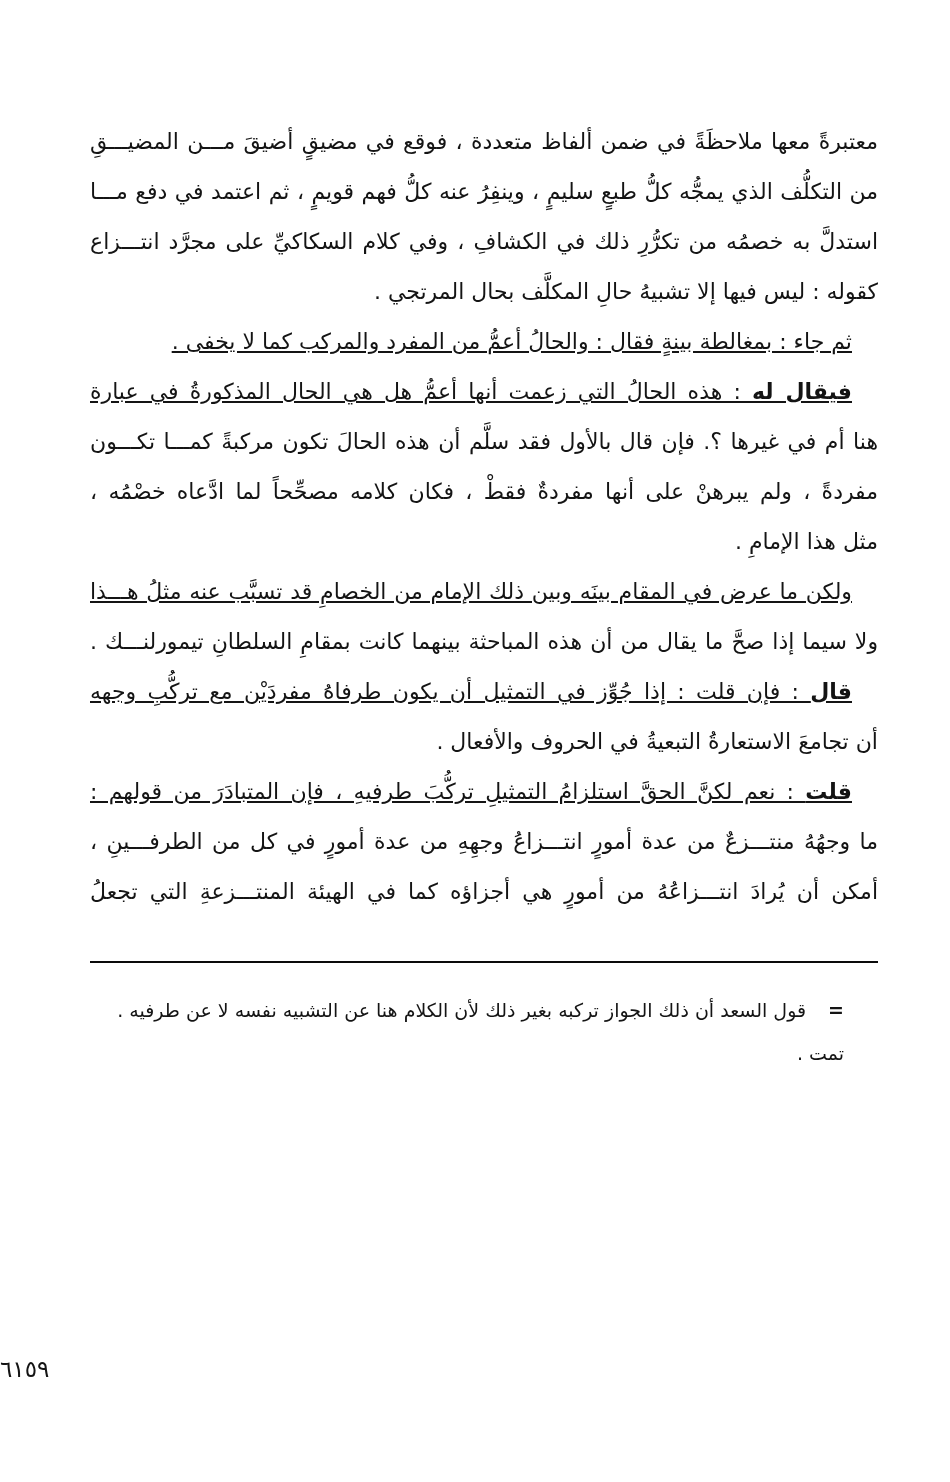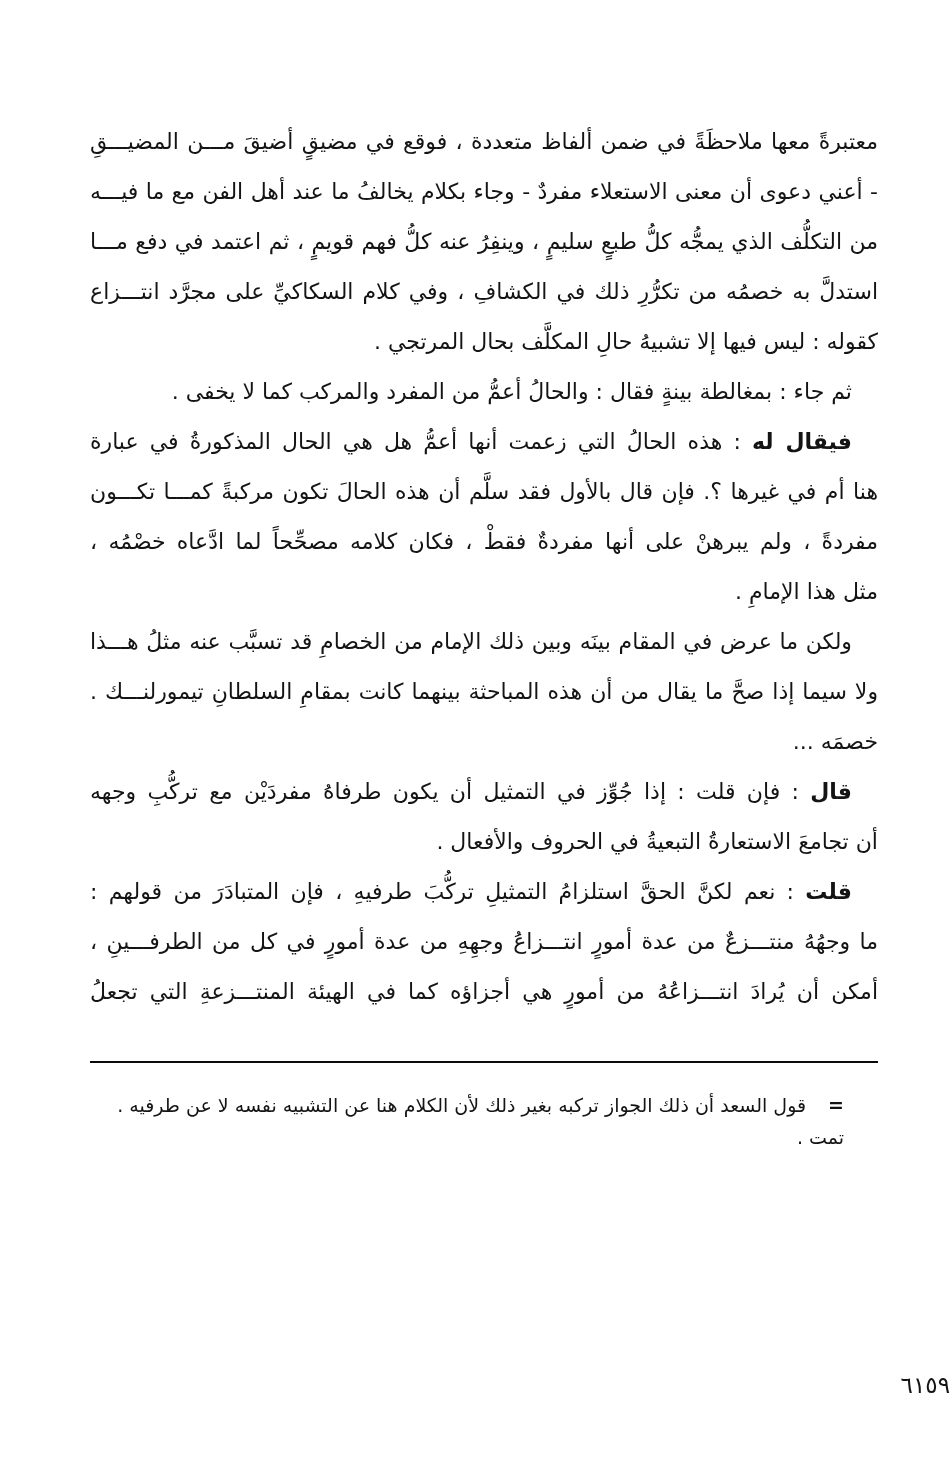--- a/index.html
+++ b/index.html
@@ -32,76 +32,74 @@
     text-align: justify;
     text-align-last: justify;
     text-justify: inter-word;
     white-space: normal;
   }
   .line.end {
     text-align-last: right;
   }
   .line.indent {
     padding-right: 26px;
+    text-decoration: underline;
   }
   .lead {
     font-weight: bold;
     margin-top: 32px;
   }
   .footnote-rule {
     margin-top: 44px;
     width: 100%;
     height: 0;
     border-top: 2px solid #0a0a0a;
   }
   .footnote {
     direction: rtl;
     margin-top: 26px;
     padding-right: 34px;
     font-size: 19px;
-    line-height: 32px;
+    line-height: 43px;
     text-align: right;
   }
   .fn-marker {
     display: inline-block;
     margin-left: 22px;
     font-weight: bold;
   }
   .page-number {
     position: absolute;
     top: 1352px;
     left: 0;
     width: 100%;
-    text-align: right;
+    text-align: left;
     direction: rtl;
     font-size: 23px;
     line-height: 34px;
     letter-spacing: 2px;
-    margin-top: 16px;
   }
 </style>
 </head>
 <body>
 
 <div class="page">
   <div class="text-block">
 
     <div class="line"><span class="lead"></span><span>معتبرةً معها ملاحظَةً في ضمن ألفاظ متعددة ، فوقع في مضيقٍ أضيقَ مـــن المضيـــقِ الأول</span></div>
-    <div class="line"><span class="lead"></span><span>- أعني دعوى أن معنى الاستعلاء مفردٌ - وجاء بكلام يخالفُ ما عند أهل الفن مع ما فيـــه</span></div>
     <div class="line"><span class="lead"></span><span>من التكلُّف الذي يمجُّه كلُّ طبعٍ سليمٍ ، وينفِرُ عنه كلُّ فهم قويمٍ ، ثم اعتمد في دفع مـــا</span></div>
     <div class="line"><span class="lead"></span><span>استدلَّ به خصمُه من تكرُّرِ ذلك في الكشافِ ، وفي كلام السكاكيِّ على مجرَّد انتـــزاع</span></div>
     <div class="line end"><span class="lead"></span><span>كقوله : ليس فيها إلا تشبيهُ حالِ المكلَّف بحال المرتجي .</span></div>
     <div class="line end indent"><span class="lead"></span><span>ثم جاء : بمغالطة بينةٍ فقال : والحالُ أعمُّ من المفرد والمركب كما لا يخفى .</span></div>
     <div class="line indent"><span class="lead">فيقال له</span><span> : هذه الحالُ التي زعمت أنها أعمُّ هل هي الحال المذكورةُ في عبارة السكاكي</span></div>
     <div class="line"><span class="lead"></span><span>هنا أم في غيرها ؟. فإن قال بالأول فقد سلَّم أن هذه الحالَ تكون مركبةً كمـــا تكـــون</span></div>
     <div class="line"><span class="lead"></span><span>مفردةً ، ولم يبرهنْ على أنها مفردةٌ فقطْ ، فكان كلامه مصحِّحاً لما ادَّعاه خصْمُه ، وليـــس</span></div>
     <div class="line end"><span class="lead"></span><span>مثل هذا الإمامِ .</span></div>
     <div class="line indent"><span class="lead"></span><span>ولكن ما عرض في المقام بينَه وبين ذلك الإمام من الخصامِ قد تسبَّب عنه مثلُ هـــذا ،</span></div>
     <div class="line"><span class="lead"></span><span>ولا سيما إذا صحَّ ما يقال من أن هذه المباحثة بينهما كانت بمقامِ السلطانِ تيمورلنـــك .</span></div>
-    <div class="line end"><span class="lead"></span><span>خصمَه ...</span></div>
     <div class="line indent"><span class="lead">قال</span><span> : فإن قلت : إذا جُوِّز في التمثيل أن يكون طرفاهُ مفردَيْن مع تركُّبِ وجهه أمكـــنَ</span></div>
     <div class="line end"><span class="lead"></span><span>أن تجامعَ الاستعارةُ التبعيةُ في الحروف والأفعال .</span></div>
     <div class="line indent"><span class="lead">قلت</span><span> : نعم لكنَّ الحقَّ استلزامُ التمثيلِ تركُّبَ طرفيهِ ، فإن المتبادَرَ من قولهم : التمثيـــلُ</span></div>
     <div class="line"><span class="lead"></span><span>ما وجهُهُ منتـــزعٌ من عدة أمورٍ انتـــزاعُ وجهِهِ من عدة أمورٍ في كل من الطرفـــينِ ، وإن</span></div>
     <div class="line"><span class="lead"></span><span>أمكن أن يُرادَ انتـــزاعُهُ من أمورٍ هي أجزاؤه كما في الهيئة المنتـــزعةِ التي تجعلُ مشـــبَّهةً أو</span></div>
 
     <div class="footnote-rule"></div>
 
     <div class="footnote">
       <span class="fn-marker">=</span><span class="fn-text">قول السعد أن ذلك الجواز تركبه بغير ذلك لأن الكلام هنا عن التشبيه نفسه لا عن طرفيه . تمت .</span>

